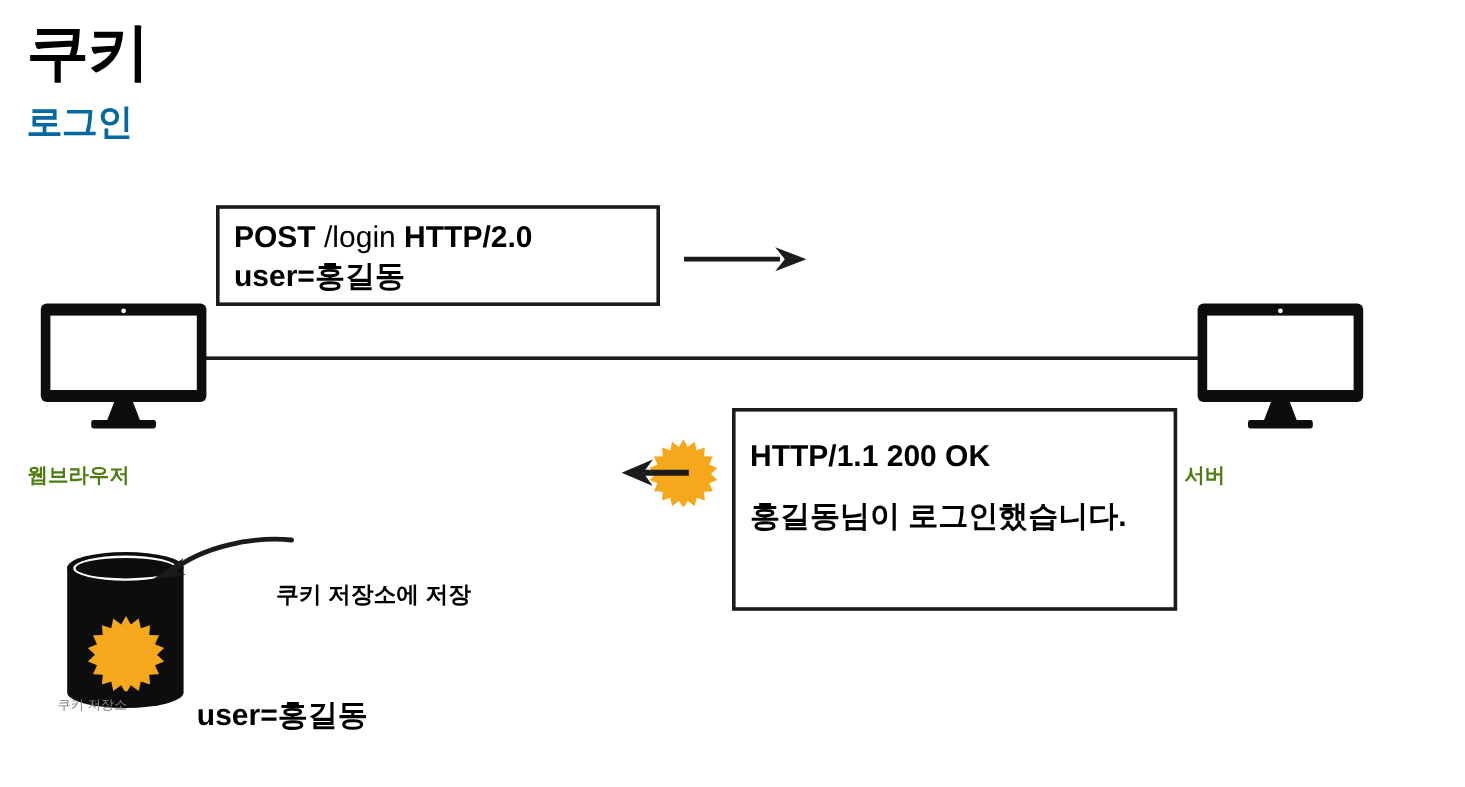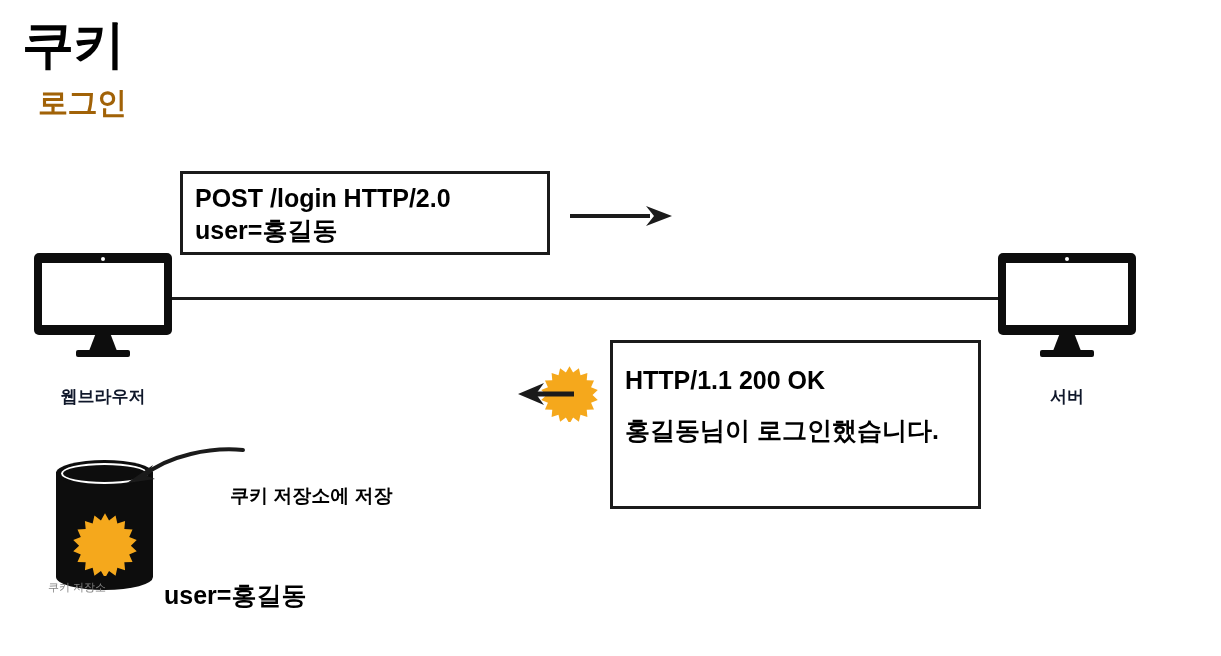--- a/index.html
+++ b/index.html
@@ -32,25 +32,24 @@
     line-height: 1.05;
     white-space: nowrap;
   }
 
   .subtitle {
     position: absolute;
     left: 22px;
     top: 86px;
     font-size: 30px;
     font-weight: bold;
-    color: #a16207;
+    color: #0369a1;
     letter-spacing: -0.5px;
     line-height: 1.1;
     white-space: nowrap;
-    margin-left: 16px;
   }
 
   
   .msg-box {
     position: absolute;
     border: 3px solid #1b1b1b;
     background: #ffffff;
     padding: 8px 12px 10px 12px;
   }
 
@@ -130,24 +129,24 @@
     left: 42px; top: 97px;
     width: 54px;
     height: 7px;
     background: #0d0d0d;
     border-radius: 2px;
   }
 
   .node-label {
     position: absolute;
     width: 160px;
-    text-align: center;
+    text-align: left;
     font-size: 17px;
     font-weight: bold;
-    color: #0f172a;
+    color: #4d7c0f;
     white-space: nowrap;
   }
 
   #browser-label { left: 23px; top: 385px; }
   #server-label  { left: 987px; top: 385px; }
 
   
   #link-line {
     position: absolute;
     left: 170px;
@@ -278,21 +277,21 @@
 
 <div id="canvas">
 
   <div class="title">쿠키</div>
   <div class="subtitle">로그인</div>
 
   <div id="link-line"></div>
 
   <div class="msg-box" id="request-box">
     <div class="msg-line">
-      <span>POST </span><span style="font-weight:bold;">/login</span><span> HTTP/2.0</span>
+      <span>POST </span><span style="font-weight:normal;">/login</span><span> HTTP/2.0</span>
     </div>
     <div class="msg-line">user=홍길동</div>
   </div>
 
   <svg id="request-arrow" viewBox="0 0 108 24">
     <line x1="2" y1="12" x2="82" y2="12" stroke="#1b1b1b" stroke-width="4"></line>
     <polygon points="78,2 104,12 78,22 86,12" fill="#1b1b1b"></polygon>
   </svg>
 
   <div class="msg-box" id="response-box">

